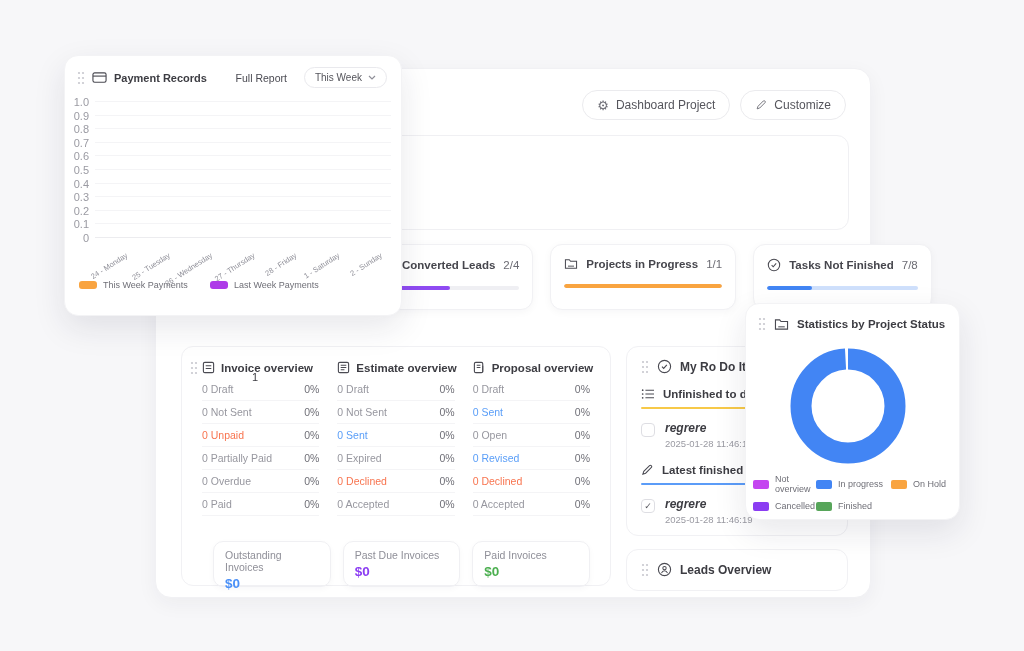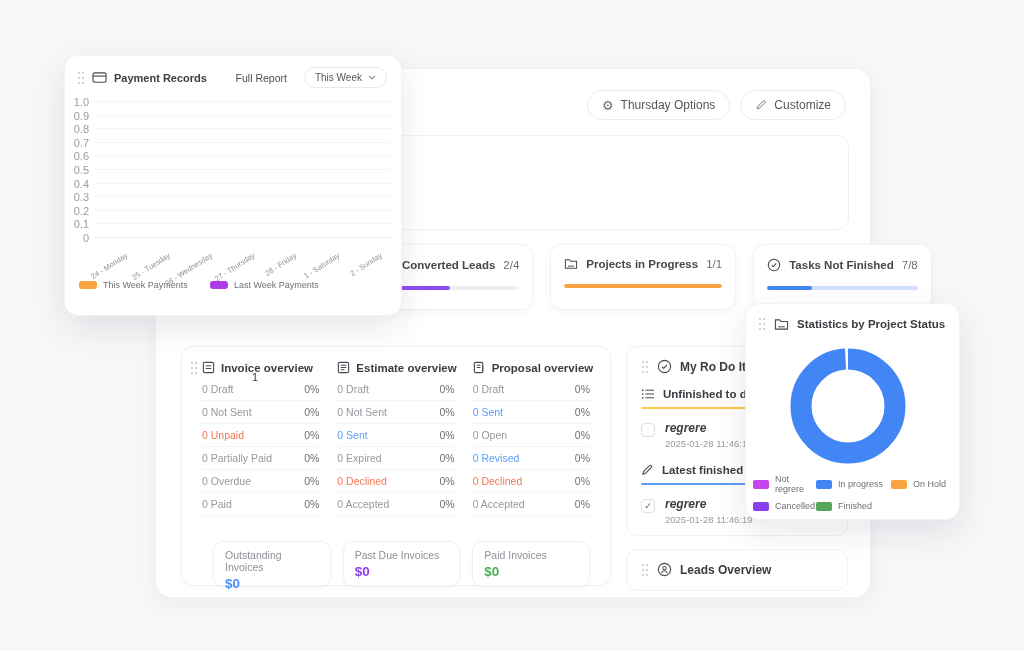--- a/index.html
+++ b/index.html
@@ -87,21 +87,21 @@
   .gear-glyph { font-size:13px; color:#6f6f77; line-height:1; }
 </style>
 </head>
 <body>
 
 <div class="abs card main-card">
 
   <div class="hdr-btns">
     <button class="pill-btn">
       <span class="icn gear-glyph">⚙</span>
-      <span>Thursday Options</span>
+      <span>Dashboard Project</span>
     </button>
     <button class="pill-btn">
       <span class="icn">
         <svg width="12" height="12" viewBox="0 0 14 14">
             <path d="M2.5 11.5l1-3 6.2-6.2c.5-.5 1.3-.5 1.8 0l.2.2c.5.5.5 1.3 0 1.8L5.5 10.5l-3 1z" fill="none" stroke="#6f6f77" stroke-width="1.1"></path>
           </svg>
       </span>
       <span>Customize</span>
     </button>
   </div>
@@ -535,21 +535,21 @@
   </div>
   <div class="donut-wrap">
     <svg id="donut-svg" width="116" height="116" viewBox="0 0 116 116">
         <circle cx="58" cy="58" r="47" fill="none" stroke="#4285F4" stroke-width="21" stroke-dasharray="292.3097094374406 3" stroke-dashoffset="0" transform="rotate(-90 58 58)"></circle>
       </svg>
   </div>
   <div class="stats-legend">
       <div class="sl-row">
         <span class="sl-item">
           <span class="sl-swatch" style="background: rgb(196, 69, 240);"></span>
-          <span>Not regrere</span>
+          <span>Not overview</span>
         </span>
         <span class="sl-item">
           <span class="sl-swatch" style="background: rgb(66, 133, 244);"></span>
           <span>In progress</span>
         </span>
         <span class="sl-item">
           <span class="sl-swatch" style="background: rgb(249, 164, 64);"></span>
           <span>On Hold</span>
         </span>
       </div>

